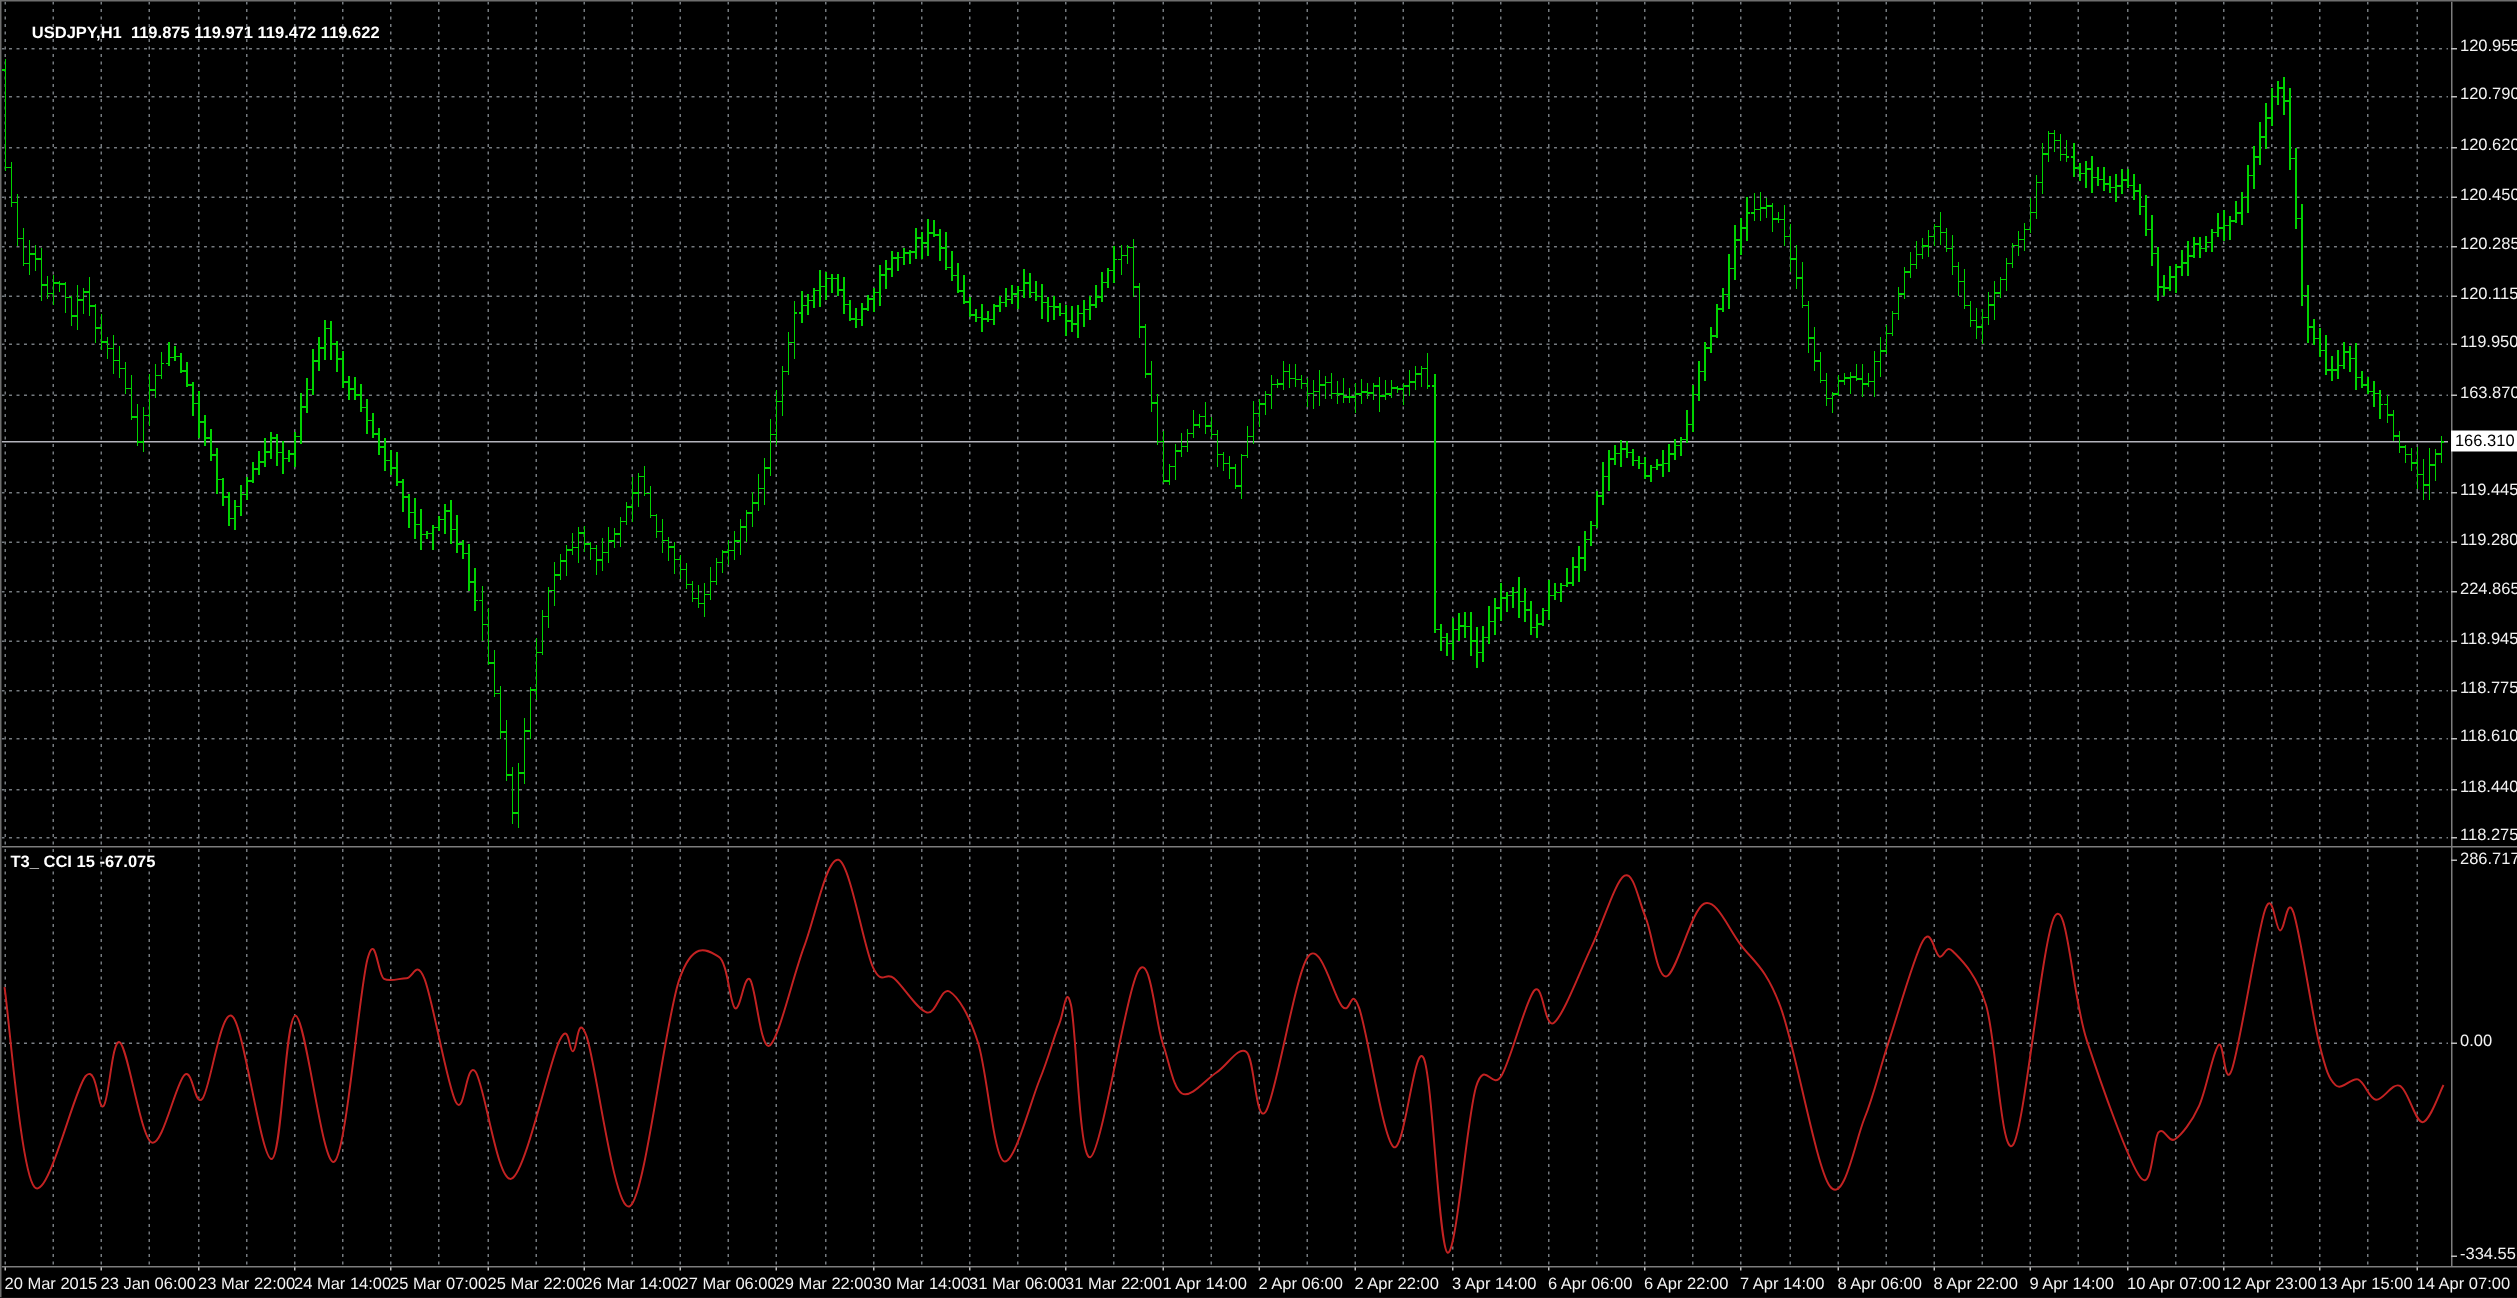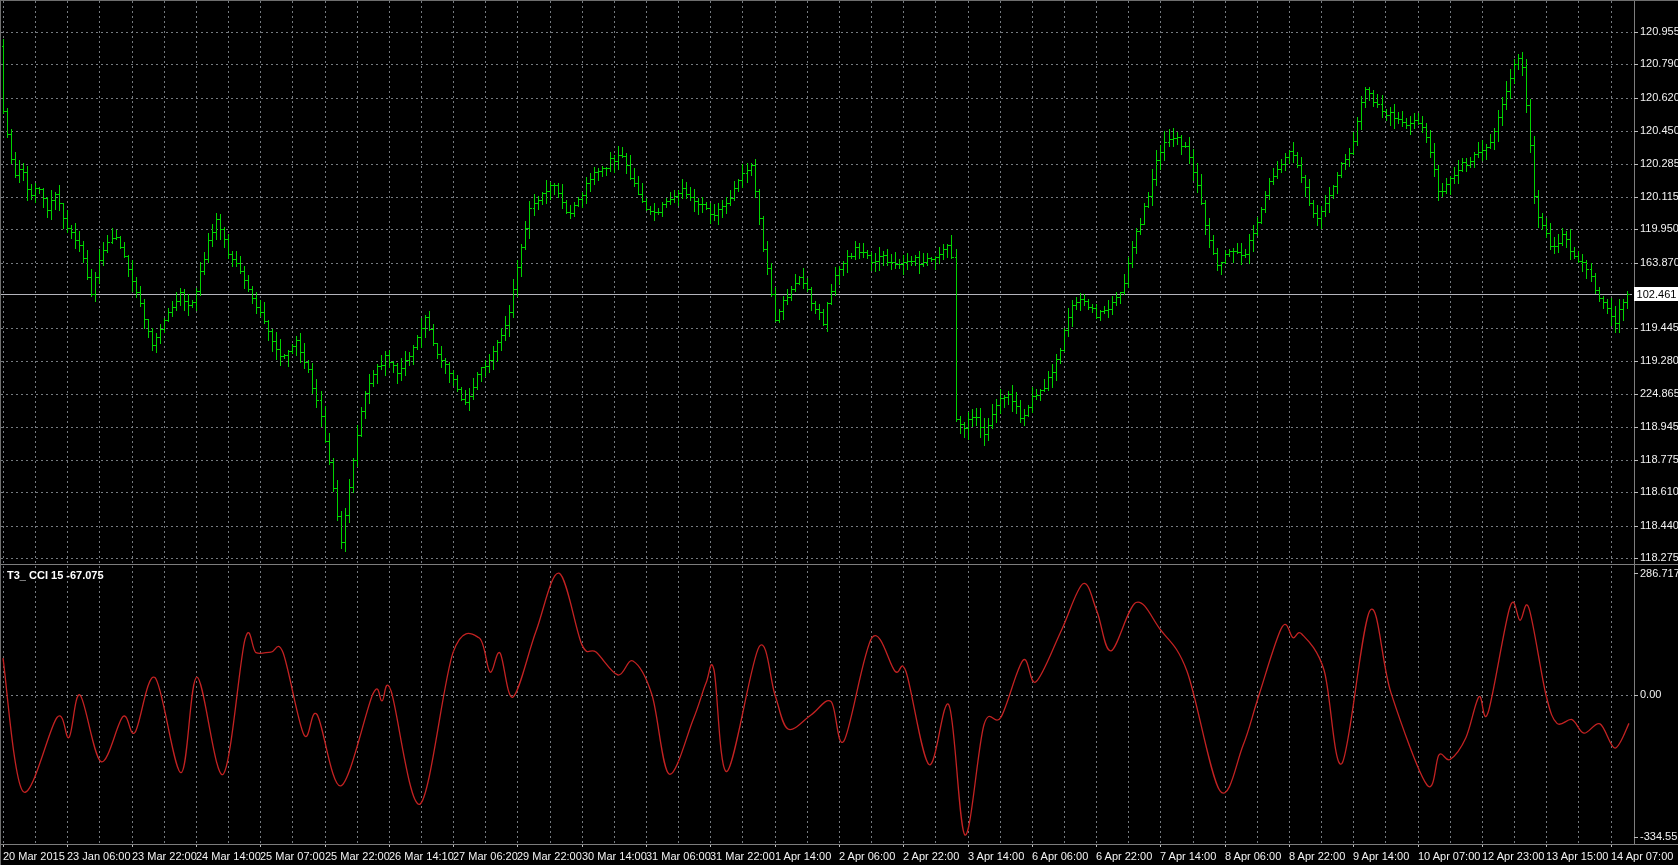--- a/index.html
+++ b/index.html
@@ -156,30 +156,33 @@
       <line x1="1449.5" y1="0" x2="1449.5" y2="278" stroke="#8a9096" stroke-width="1" stroke-dasharray="2,3" opacity="0.85"></line>
       <line x1="1481.5" y1="0" x2="1481.5" y2="278" stroke="#8a9096" stroke-width="1" stroke-dasharray="2,3" opacity="0.85"></line>
       <line x1="1513.5" y1="0" x2="1513.5" y2="278" stroke="#8a9096" stroke-width="1" stroke-dasharray="2,3" opacity="0.85"></line>
       <line x1="1545.5" y1="0" x2="1545.5" y2="278" stroke="#8a9096" stroke-width="1" stroke-dasharray="2,3" opacity="0.85"></line>
       <line x1="1577.5" y1="0" x2="1577.5" y2="278" stroke="#8a9096" stroke-width="1" stroke-dasharray="2,3" opacity="0.85"></line>
       <line x1="1610.5" y1="0" x2="1610.5" y2="278" stroke="#8a9096" stroke-width="1" stroke-dasharray="2,3" opacity="0.85"></line>
       <line x1="0" y1="129.5" x2="1631" y2="129.5" stroke="#8a9096" stroke-width="1" stroke-dasharray="2,3" opacity="0.9"></line>
       <path d="M2 92.1C5.3 114.3 13.0 215.5 22 225.4C31.0 235.3 48.3 160.5 56 151.5C63.7 142.5 64.2 175.2 68 171.4C71.8 167.7 73.7 125.0 79 129.0C84.3 133.0 92.8 192.0 100 195.6C107.2 199.3 116.3 155.5 122 150.6C127.7 145.8 128.7 172.9 134 166.4C139.3 159.8 146.3 104.9 154 111.6C161.7 118.3 173.0 206.8 180 206.7C187.0 206.6 189.0 110.9 196 111.2C203.0 111.5 214.0 214.7 222 208.4C230.0 202.1 238.5 93.7 244 73.4C249.5 53.1 250.7 84.4 255 86.6C259.3 88.7 265.5 86.1 270 86.1C274.5 86.1 276.5 72.8 282 86.6C287.5 100.3 297.3 158.6 303 168.9C308.7 179.2 309.8 140.0 316 148.5C322.2 157.0 330.7 223.3 340 219.8C349.3 216.4 365.2 141.9 372 127.7C378.8 113.6 378.0 135.4 381 134.9C384.0 134.4 383.7 107.6 390 124.8C396.3 141.9 408.7 244.5 419 238.1C429.3 231.7 442.2 114.3 452 86.6C461.8 58.8 471.8 68.4 478 71.7C484.2 74.9 485.5 103.5 489 106.1C492.5 108.6 495.2 82.8 499 87.0C502.8 91.1 506.0 134.7 512 131.1C518.0 127.5 527.3 86.0 535 65.3C542.7 44.7 550.3 4.9 558 7.2C565.7 9.4 574.8 65.7 581 78.9C587.2 92.1 589.0 81.1 595 86.1C601.0 91.1 610.8 107.6 617 109.0C623.2 110.5 626.3 91.7 632 95.0C637.7 98.4 645.0 110.2 651 129.0C657.0 147.8 661.2 203.8 668 208.0C674.8 212.1 685.8 169.2 692 154.0C698.2 138.9 701.5 125.5 705 117.1C708.5 108.8 709.5 89.2 713 104.0C716.5 118.7 718.5 209.2 726 205.4C733.5 201.6 750.0 93.8 758 81.0C766.0 68.3 769.2 115.3 774 129.0C778.8 142.7 781.0 159.6 787 163.0C793.0 166.3 802.8 153.6 810 149.0C817.2 144.4 824.5 131.1 830 135.4C835.5 139.7 836.2 185.5 843 174.8C849.8 164.2 862.5 83.3 871 71.7C879.5 60.1 888.3 99.6 894 105.2C899.7 110.9 899.3 90.1 905 105.7C910.7 121.2 920.8 193.0 928 198.6C935.2 204.2 942.0 127.4 948 139.2C954.0 150.9 958.2 265.8 964 269.1C969.8 272.3 977.0 178.4 983 158.7C989.0 139.0 993.5 161.8 1000 151.1C1006.5 140.3 1016.2 100.1 1022 94.2C1027.8 88.3 1028.7 120.7 1035 115.8C1041.3 111.0 1052.2 81.7 1060 65.3C1067.8 49.0 1076.0 21.1 1082 17.8C1088.0 14.5 1091.3 34.2 1096 45.4C1100.7 56.6 1103.5 86.3 1110 84.9C1116.5 83.4 1126.8 40.1 1135 36.5C1143.2 32.9 1150.5 51.7 1159 63.2C1167.5 74.7 1176.0 78.3 1186 105.2C1196.0 132.2 1209.7 212.6 1219 224.9C1228.3 237.3 1235.5 195.5 1242 179.5C1248.5 163.5 1251.5 148.7 1258 129.0C1264.5 109.3 1275.3 70.6 1281 61.1C1286.7 51.5 1288.7 70.5 1292 71.7C1295.3 72.9 1295.8 62.9 1301 68.3C1306.2 73.7 1316.3 82.4 1323 104.0C1329.7 125.5 1333.3 207.2 1341 197.3C1348.7 187.4 1360.8 56.3 1369 44.5C1377.2 32.8 1380.5 97.8 1390 126.9C1399.5 156.0 1418.0 208.7 1426 219.0C1434.0 229.3 1434.2 193.1 1438 188.9C1441.8 184.6 1444.5 196.4 1449 193.5C1453.5 190.6 1460.2 181.9 1465 171.4C1469.8 161.0 1474.3 134.8 1478 130.7C1481.7 126.6 1481.8 161.8 1487 146.8C1492.2 131.8 1503.7 56.1 1509 40.7C1514.3 25.3 1515.8 54.0 1519 54.3C1522.2 54.6 1523.7 30.0 1528 42.4C1532.3 54.9 1540.3 109.8 1545 129.0C1549.7 148.2 1551.7 153.3 1556 157.4C1560.3 161.5 1566.5 152.0 1571 153.6C1575.5 155.2 1578.3 166.5 1583 167.2C1587.7 167.9 1593.8 155.4 1599 157.9C1604.2 160.3 1609.2 182.1 1614 182.1C1618.8 182.0 1625.7 161.5 1628 157.4" stroke="#c32222" stroke-width="1.3" fill="none"></path>
     </svg>
 
+  <div class="panel-title" style="left:8px;top:3px">
+    <span>USDJPY,H1</span><span>&nbsp;&nbsp;</span><span>119.875 119.971 119.472 119.622</span>
+  </div>
 
   <div class="panel-title" style="left:6px;top:568px">T3_ CCI 15 -67.075</div>
 
   <div class="sep-h" style="top:563px"></div>
 
   <div class="sep-h" style="top:843px"></div>
 
   <div class="sep-v" style="left:1633px;height:843px"></div>
 
-  <div id="current-price-box">102.461</div>
+  <div id="current-price-box">166.310</div>
 
   <div id="price-labels">
       <div class="axis-label price-axis-label" style="top:24px">120.955</div>
       <div class="tickmark-h" style="top:31px"></div>
       <div class="axis-label price-axis-label" style="top:56px">120.790</div>
       <div class="tickmark-h" style="top:63px"></div>
       <div class="axis-label price-axis-label" style="top:90px">120.620</div>
       <div class="tickmark-h" style="top:97px"></div>
       <div class="axis-label price-axis-label" style="top:123px">120.450</div>
       <div class="tickmark-h" style="top:130px"></div>
@@ -222,23 +225,23 @@
       <div class="axis-label time-axis-label" style="left:66px">23 Jan 06:00</div>
       <div class="tickmark-v" style="left:66px"></div>
       <div class="axis-label time-axis-label" style="left:131px">23 Mar 22:00</div>
       <div class="tickmark-v" style="left:131px"></div>
       <div class="axis-label time-axis-label" style="left:195px">24 Mar 14:00</div>
       <div class="tickmark-v" style="left:195px"></div>
       <div class="axis-label time-axis-label" style="left:259px">25 Mar 07:00</div>
       <div class="tickmark-v" style="left:259px"></div>
       <div class="axis-label time-axis-label" style="left:324px">25 Mar 22:00</div>
       <div class="tickmark-v" style="left:324px"></div>
-      <div class="axis-label time-axis-label" style="left:388px">26 Mar 14:10</div>
+      <div class="axis-label time-axis-label" style="left:388px">26 Mar 14:00</div>
       <div class="tickmark-v" style="left:388px"></div>
-      <div class="axis-label time-axis-label" style="left:452px">27 Mar 06:20</div>
+      <div class="axis-label time-axis-label" style="left:452px">27 Mar 06:00</div>
       <div class="tickmark-v" style="left:452px"></div>
       <div class="axis-label time-axis-label" style="left:516px">29 Mar 22:00</div>
       <div class="tickmark-v" style="left:516px"></div>
       <div class="axis-label time-axis-label" style="left:581px">30 Mar 14:00</div>
       <div class="tickmark-v" style="left:581px"></div>
       <div class="axis-label time-axis-label" style="left:645px">31 Mar 06:00</div>
       <div class="tickmark-v" style="left:645px"></div>
       <div class="axis-label time-axis-label" style="left:709px">31 Mar 22:00</div>
       <div class="tickmark-v" style="left:709px"></div>
       <div class="axis-label time-axis-label" style="left:774px">1 Apr 14:00</div>

